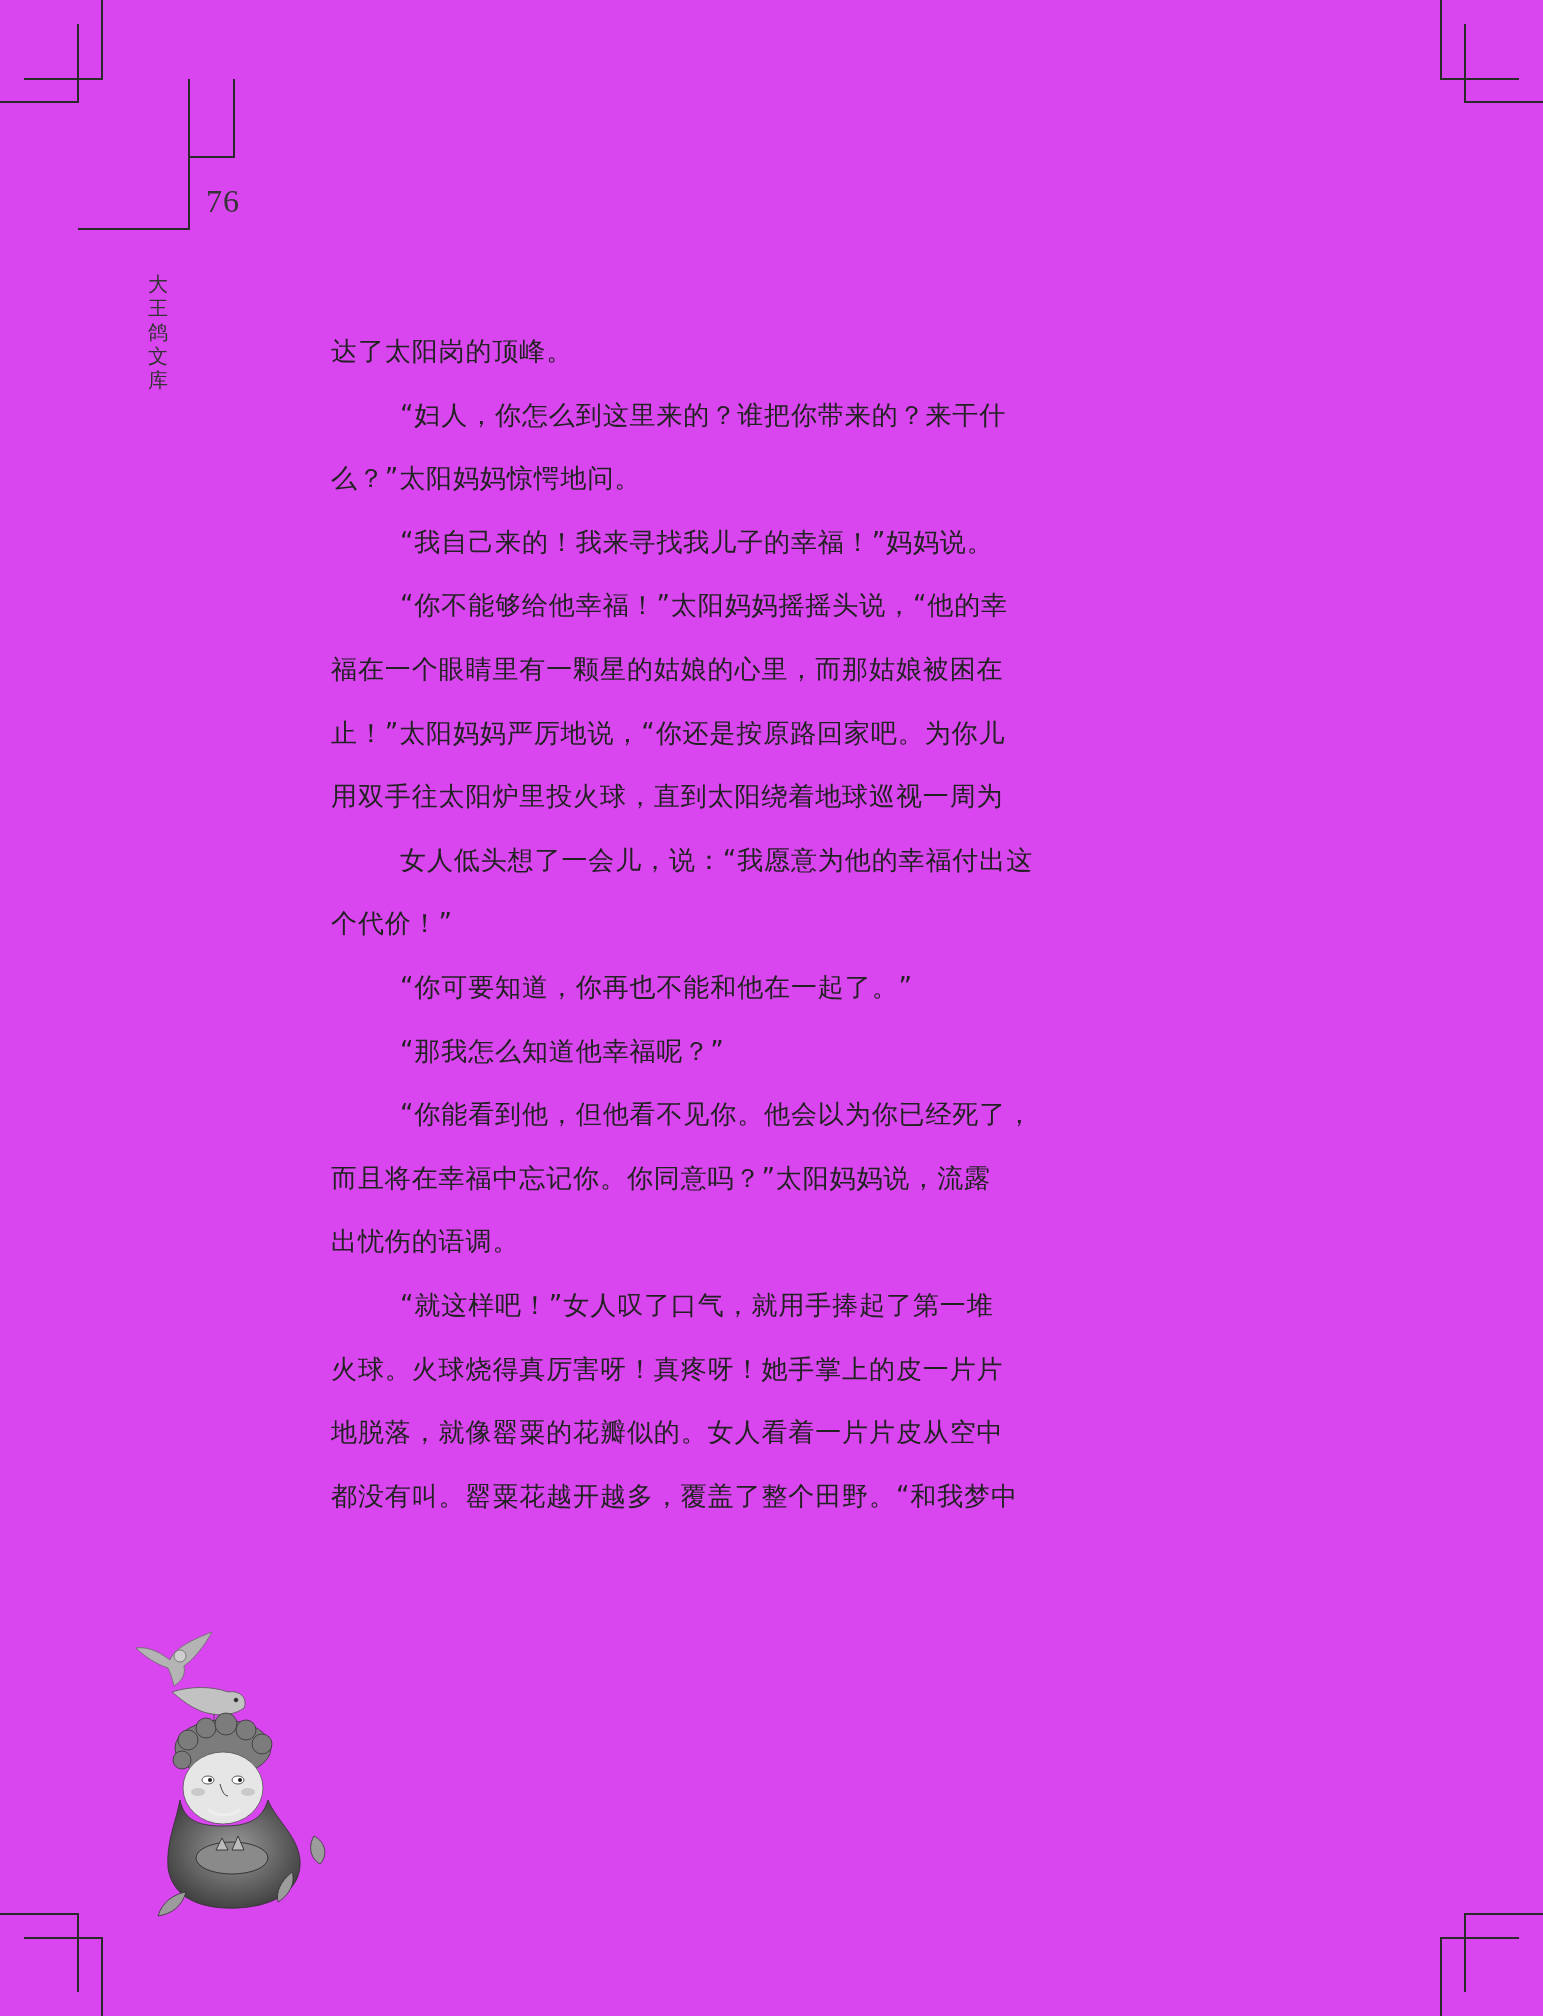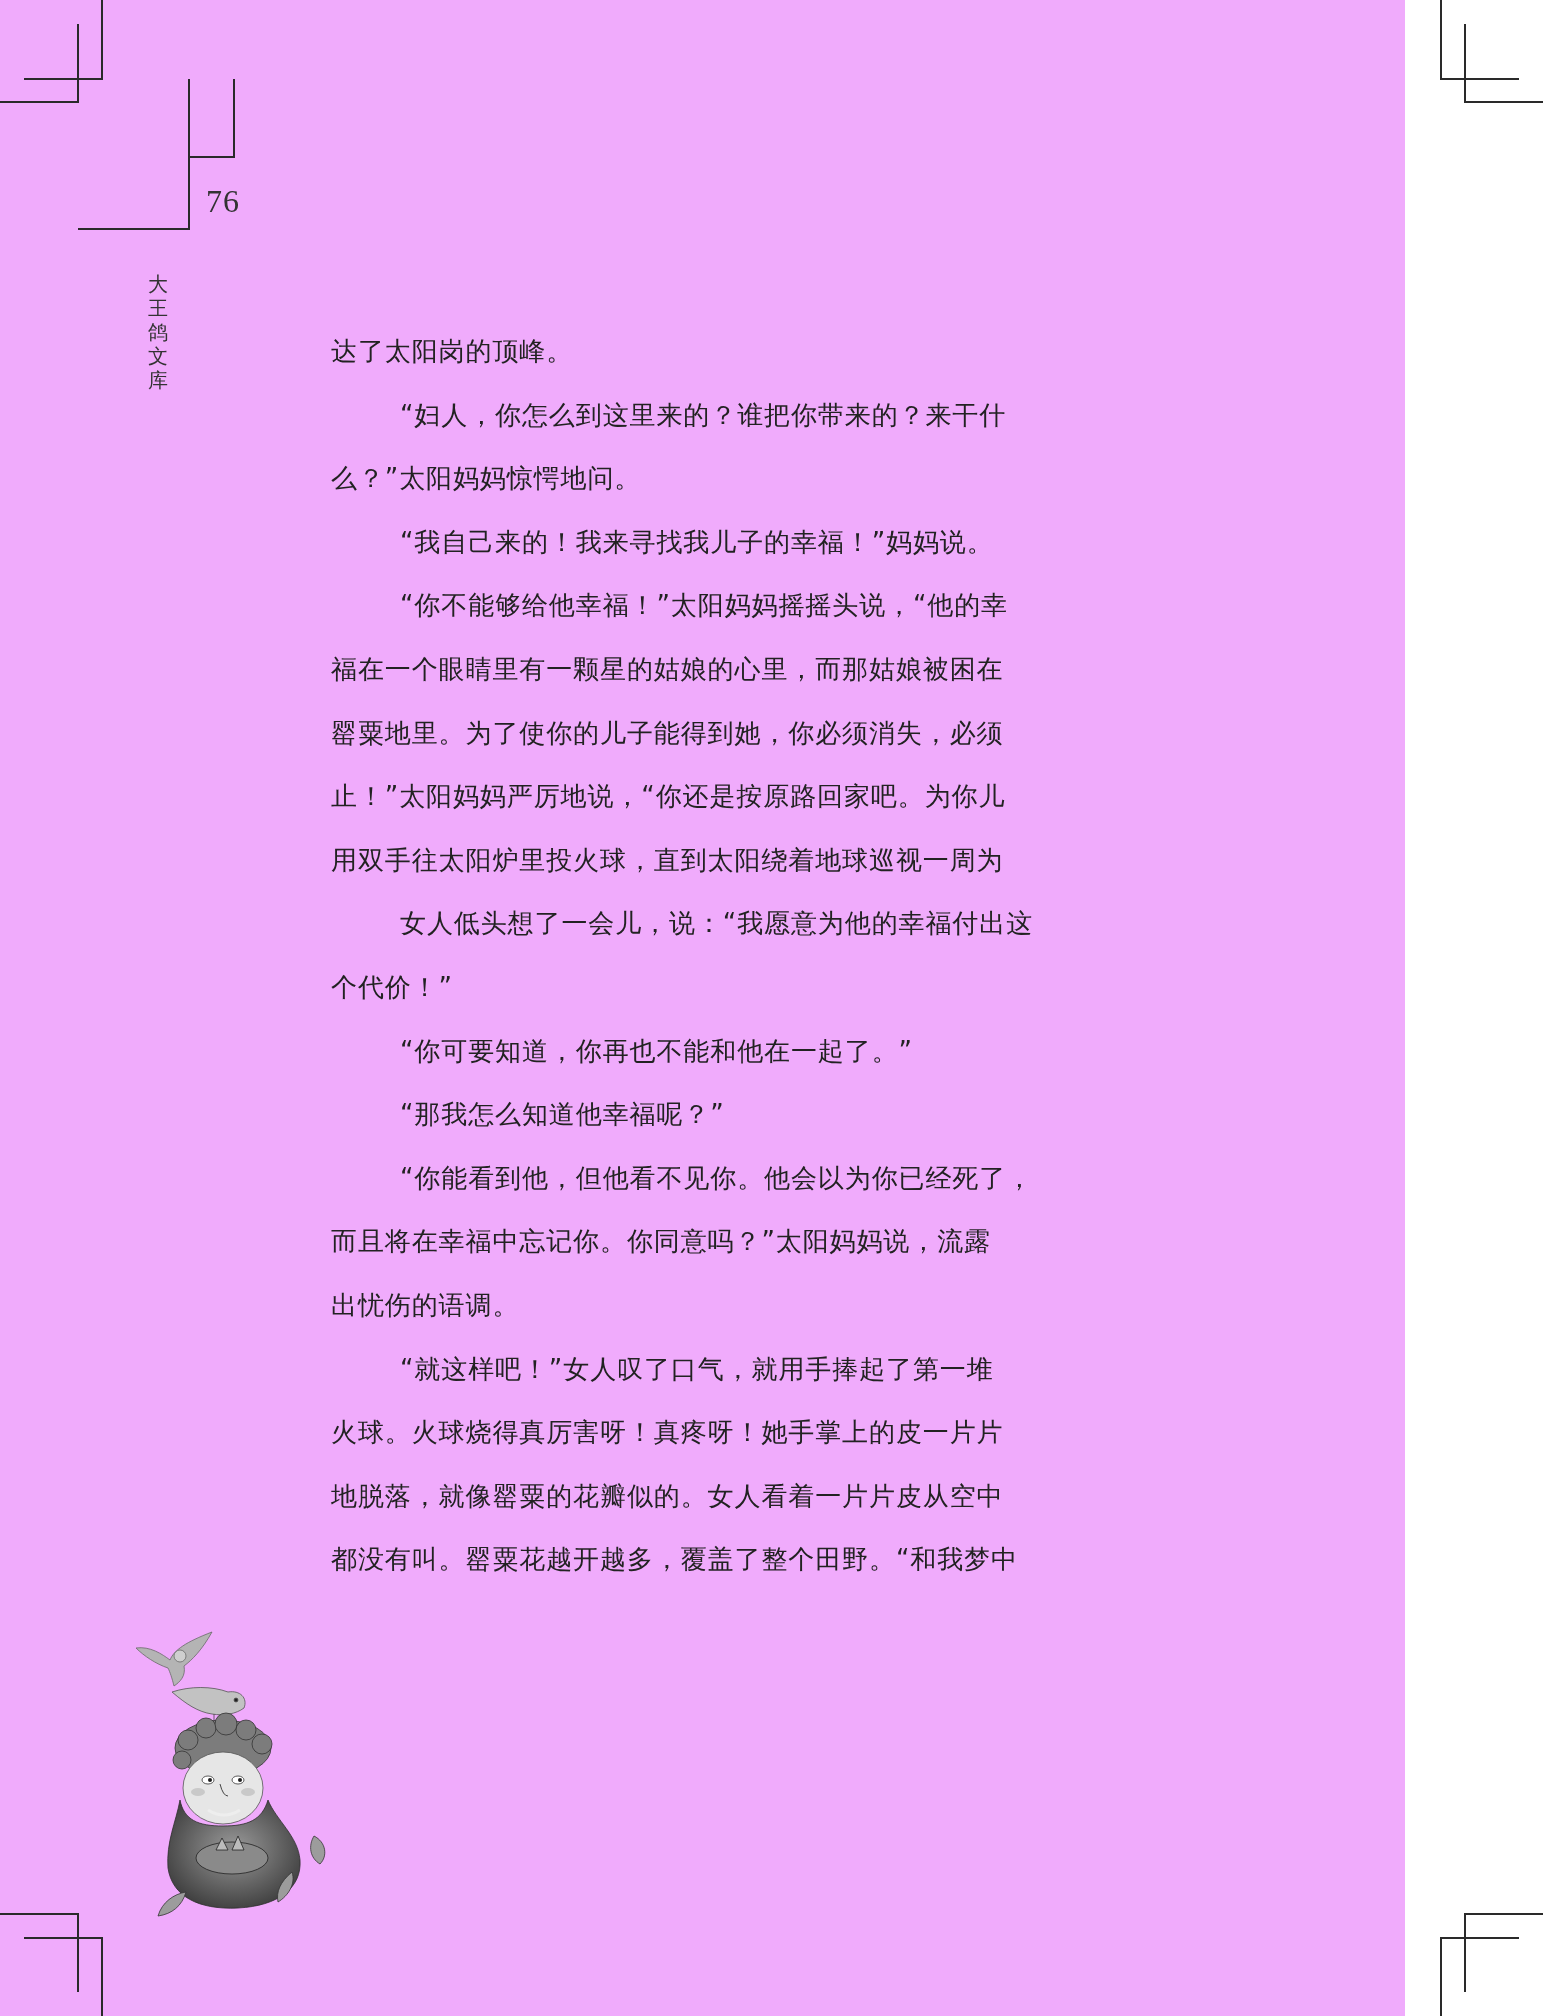--- a/index.html
+++ b/index.html
@@ -1,17 +1,17 @@
 <!DOCTYPE html>
 <html><head>
 <meta charset="utf-8">
 <style>
   html, body { margin: 0; padding: 0; background: #ffffff; }
   body { width: 1543px; height: 2016px; position: relative; overflow: hidden; }
-  .page { position: absolute; left: 0; top: 0; width: 1405px; height: 2016px; background: #f0abfc; }
+  .page { position: absolute; left: 0; top: 0; width: 1543px; height: 2016px; background: #d946ef; }
   .crop { position: absolute; background: #2a2a2a; }
   .page-number {
     position: absolute; left: 206px; top: 183px;
     font-family: "Liberation Serif", "DejaVu Serif", serif;
     font-size: 32px; color: #333; letter-spacing: 1px;
   }
   .series-label {
     position: absolute; left: 146px; top: 272px; width: 24px;
     font-family: "DejaVu Sans", "Liberation Sans", sans-serif;
     font-size: 20px; line-height: 24px; color: #333; text-align: center;
@@ -68,21 +68,20 @@
     <span>库</span>
   </div>
 
   <div class="body-text">
     <div class="line">达了太阳岗的顶峰。</div>
     <div class="line indent">“妇人，你怎么到这里来的？谁把你带来的？来干什</div>
     <div class="line">么？”太阳妈妈惊愕地问。</div>
     <div class="line indent">“我自己来的！我来寻找我儿子的幸福！”妈妈说。</div>
     <div class="line indent">“你不能够给他幸福！”太阳妈妈摇摇头说，“他的幸</div>
     <div class="line">福在一个眼睛里有一颗星的姑娘的心里，而那姑娘被困在</div>
-    <div class="line">罂粟地里。为了使你的儿子能得到她，你必须消失，必须</div>
     <div class="line">止！”太阳妈妈严厉地说，“你还是按原路回家吧。为你儿</div>
     <div class="line">用双手往太阳炉里投火球，直到太阳绕着地球巡视一周为</div>
     <div class="line indent">女人低头想了一会儿，说：“我愿意为他的幸福付出这</div>
     <div class="line">个代价！”</div>
     <div class="line indent">“你可要知道，你再也不能和他在一起了。”</div>
     <div class="line indent">“那我怎么知道他幸福呢？”</div>
     <div class="line indent">“你能看到他，但他看不见你。他会以为你已经死了，</div>
     <div class="line">而且将在幸福中忘记你。你同意吗？”太阳妈妈说，流露</div>
     <div class="line">出忧伤的语调。</div>
     <div class="line indent">“就这样吧！”女人叹了口气，就用手捧起了第一堆</div>

